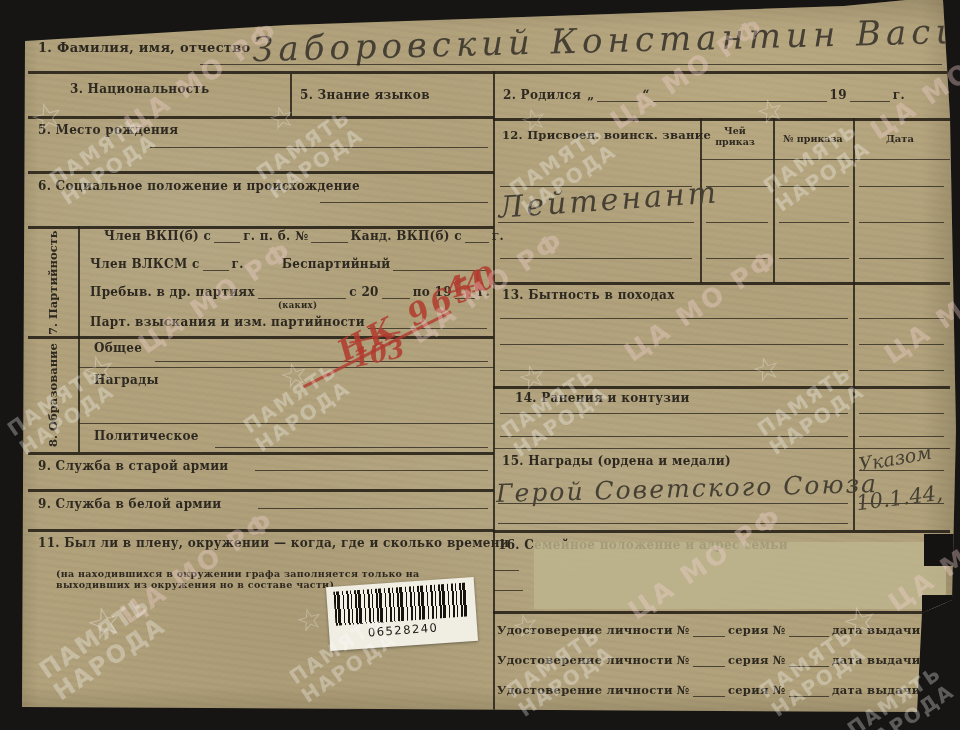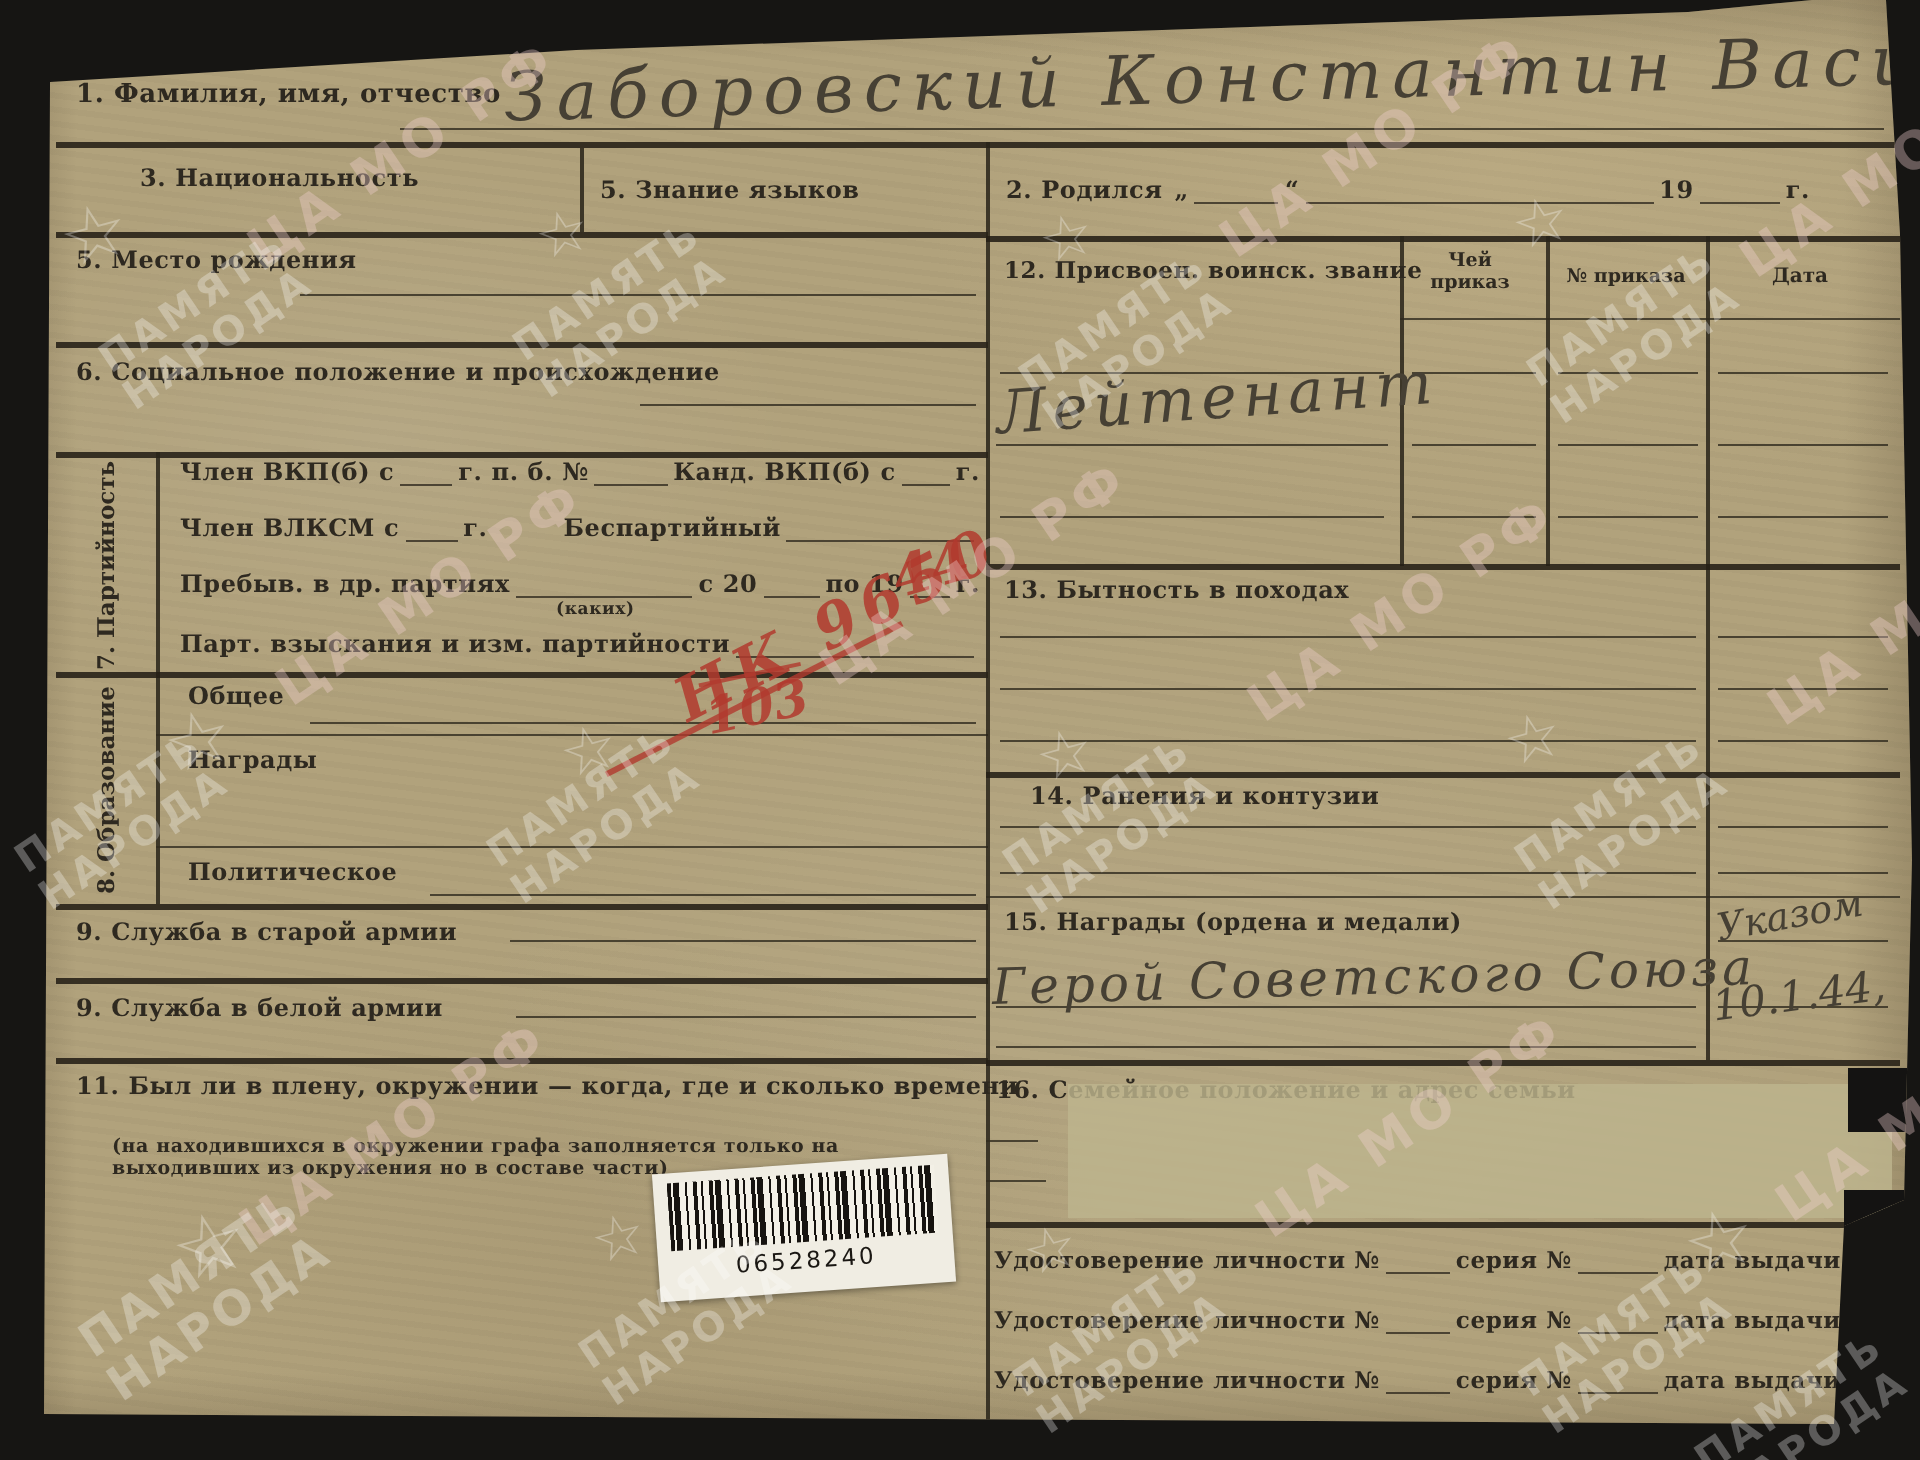--- a/index.html
+++ b/index.html
@@ -120,21 +120,21 @@
     <i class="hl2" style="left:493px;top:530px;width:457px;"></i>
     <i class="hl2" style="left:493px;top:611px;width:455px;"></i>
 
     <div class="lbl" style="left:38px;top:40px;font-size:13px;">1. Фамилия, имя, отчество</div>
     <div class="lbl" style="left:38px;top:82px;margin-left:32px;">3. Национальность</div>
     <div class="lbl" style="left:300px;top:88px;">5. Знание языков</div>
     <div class="lbl" style="left:38px;top:123px;">5. Место рождения</div>
     <div class="lbl" style="left:38px;top:179px;">6. Социальное положение и происхождение</div>
 
     <div class="vtext" style="left:46px;top:230px;height:106px;">7. Партийность</div>
-    <div class="row" style="left:90px;top:229px;width:400px;">
+    <div class="row" style="left:104px;top:229px;width:400px;">
       <span>Член ВКП(б) с</span>
         <i class="gap" style="width:26px;"></i>
       <span>г. п. б. №</span>
         <i class="gfill"></i>
       <span>Канд. ВКП(б) с</span>
         <i class="gap" style="width:24px;"></i>
       <span>г.</span>
     </div>
     <div class="row" style="left:90px;top:257px;width:400px;">
       <span>Член ВЛКСМ с</span>

